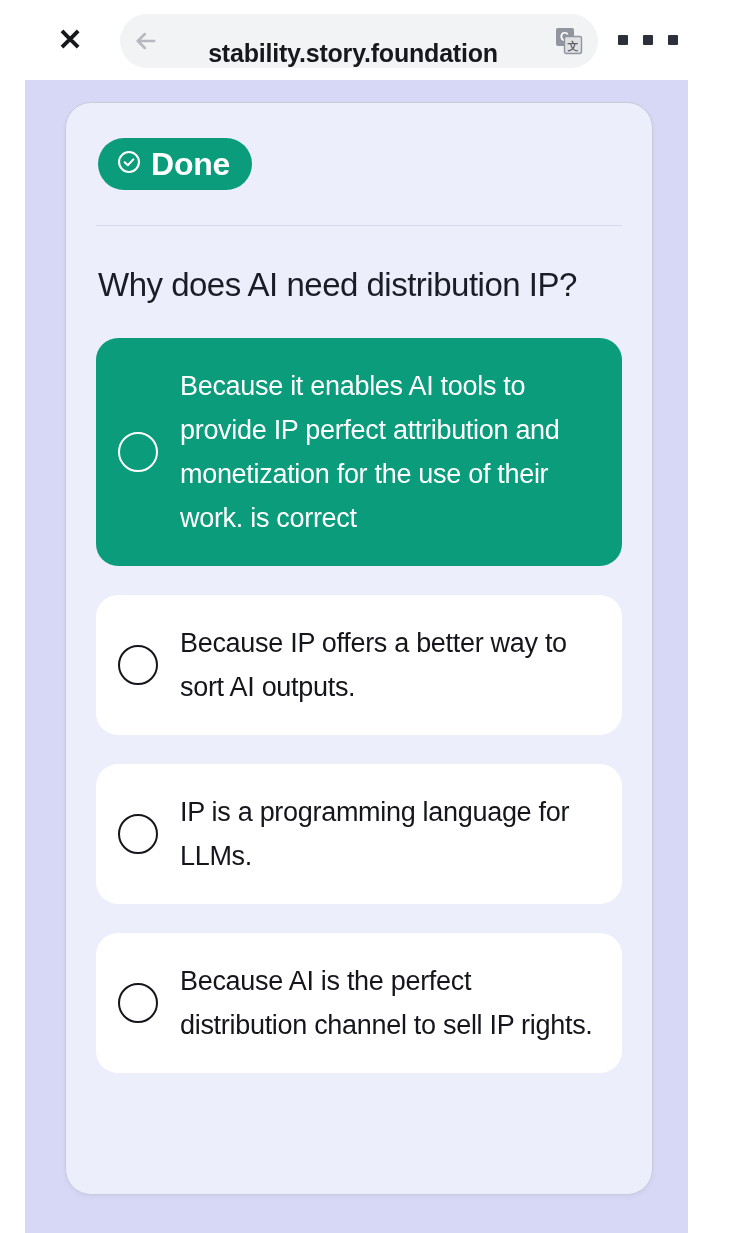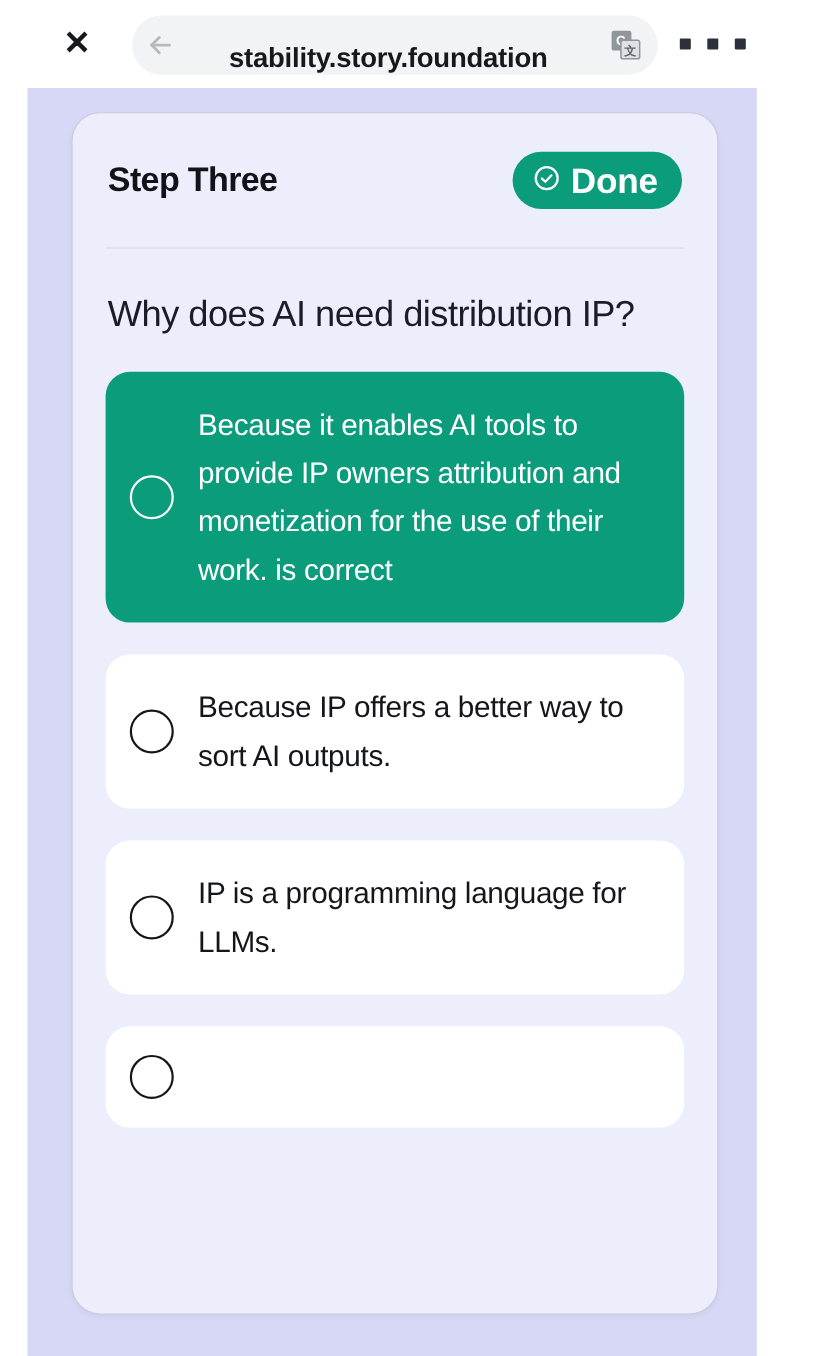--- a/index.html
+++ b/index.html
@@ -238,53 +238,53 @@
     <i></i>
     <i></i>
   </div>
 </div>
 
 <div class="page">
 
   <div class="quiz-card">
 
     <div class="card-header">
-      <div class="step-title">Step Three</div>
 
       <div class="done-pill">
         <span>
           <svg width="26" height="26" viewBox="0 0 24 24" fill="none" stroke="#ffffff" stroke-width="1.9" stroke-linecap="round" stroke-linejoin="round">
             <circle cx="12" cy="12" r="9.2"></circle>
             <polyline points="8 12.3 10.9 15 16 9.6"></polyline>
           </svg>
         </span>
         <span class="done-label">Done</span>
       </div>
     </div>
 
     <div class="divider"></div>
 
     <div class="question">Why does AI need distribution IP?</div>
 
     <div class="options">
 
       <div class="option correct">
         <div class="radio"></div>
-        <div class="option-text">Because it enables AI tools to provide IP owners attribution and monetization for the use of their work. is correct</div>
+        <div class="option-text">Because it enables AI tools to provide IP perfect attribution and monetization for the use of their work. is correct</div>
       </div>
 
       <div class="option">
         <div class="radio"></div>
         <div class="option-text">Because IP offers a better way to sort AI outputs.</div>
       </div>
 
       <div class="option">
         <div class="radio"></div>
         <div class="option-text">IP is a programming language for LLMs.</div>
       </div>
 
       <div class="option">
         <div class="radio"></div>
+        <div class="option-text">Because AI is the perfect distribution channel to sell IP rights.</div>
       </div>
 
     </div>
   </div>
 </div>
 
 </body></html>

